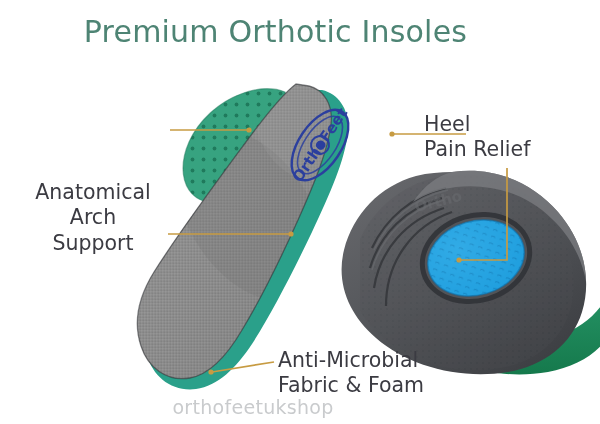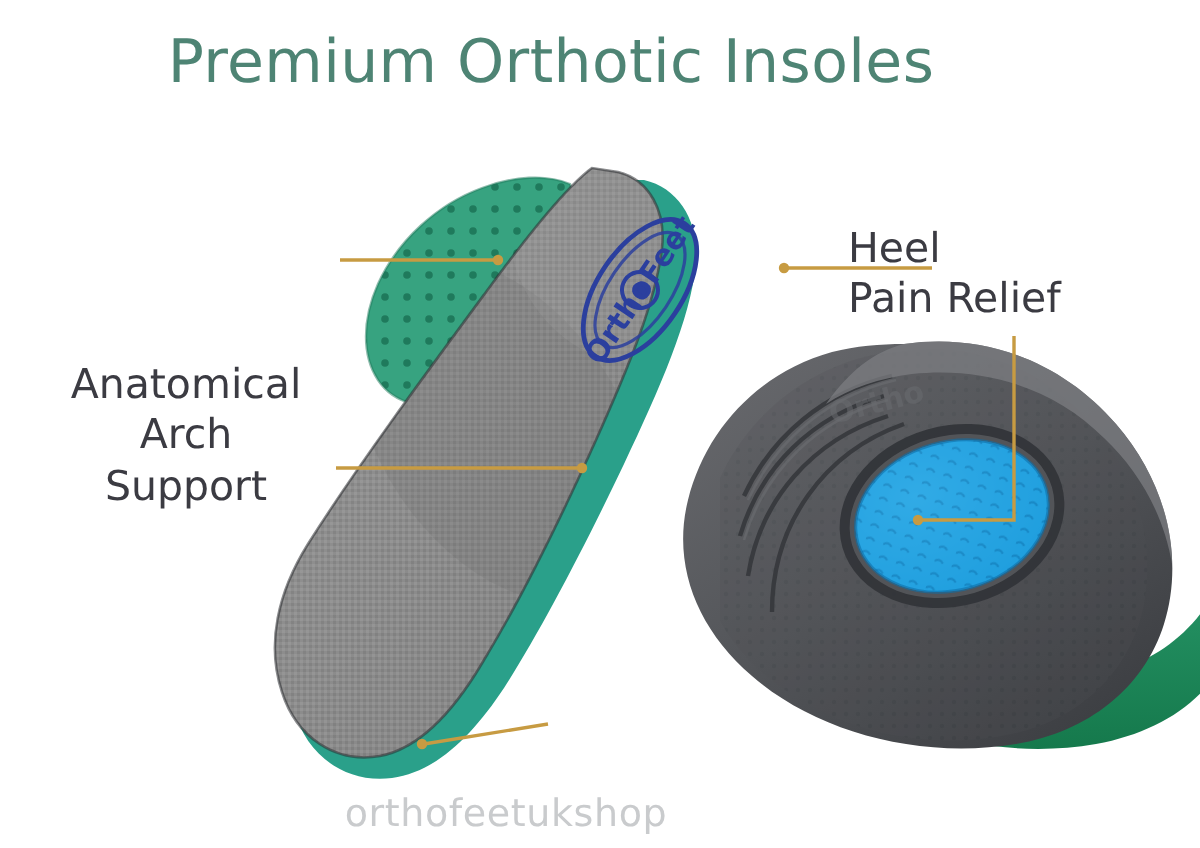--- a/index.html
+++ b/index.html
@@ -176,16 +176,18 @@
   </svg>
 
 
   <div class="label" id="label-arch">Anatomical
 Arch
 Support</div>
 
   <div class="label" id="label-heel">Heel
 Pain Relief</div>
 
+  <div class="label" id="label-fabric">Anti-Microbial
+Fabric &amp; Foam</div>
 
   <div class="watermark">orthofeetukshop</div>
 
 </div>
 
 </body></html>

